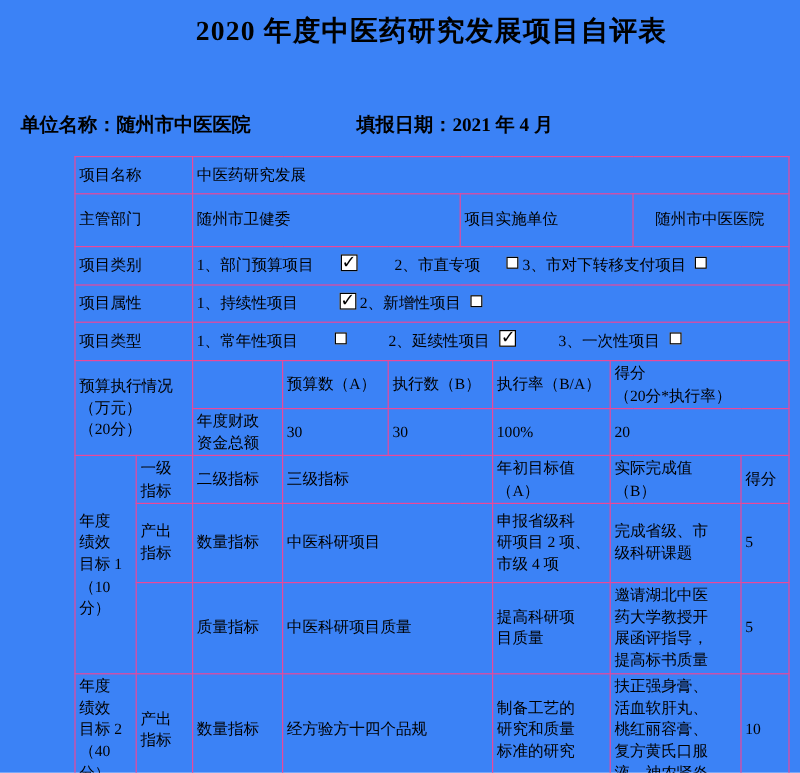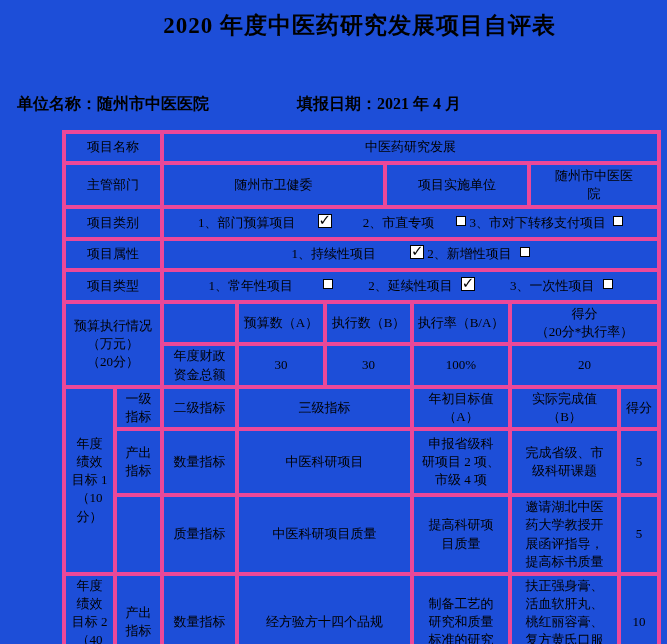--- a/index.html
+++ b/index.html
@@ -1,32 +1,32 @@
 <!DOCTYPE html>
 <html><head>
 <meta charset="utf-8">
 <style>
   html,body{margin:0;padding:0;}
   body{
     width:667px;height:644px;background:#ffffff;overflow:hidden;
     font-family:"Liberation Serif","DejaVu Serif",serif;color:#000;
   }
-  .page{position:relative;width:667px;height:644px;background:#1d4ed8;}
+  .page{position:relative;width:667px;height:644px;background:#3b82f6;}
   .doc-title{
     position:absolute;top:10px;left:62px;width:595px;
     text-align:center;font-size:23px;font-weight:bold;letter-spacing:1px;
   }
   .info-line{position:absolute;top:94px;left:3px;width:660px;font-size:16px;font-weight:bold;margin-left:14px;}
   .info-date{position:absolute;left:280px;top:0;}
   table.form{
     position:absolute;top:130px;left:62px;
     border-collapse:collapse;table-layout:fixed;width:595px;
   }
   td{
-    border:4px solid #ec4899;text-align:center;vertical-align:middle;
+    border:1px solid #ec4899;vertical-align:middle;
     padding:1px 3px;font-size:13px;line-height:1.4;overflow:hidden;
   }
   .pre{white-space:pre-line;}
   .pad-wide{padding:1px 18px;}
   .opts{white-space:nowrap;}
   .opt{display:inline-block;}
   .cb{
     display:inline-block;border:1px solid #000;vertical-align:-1px;
     position:relative;background:#fff;
   }

